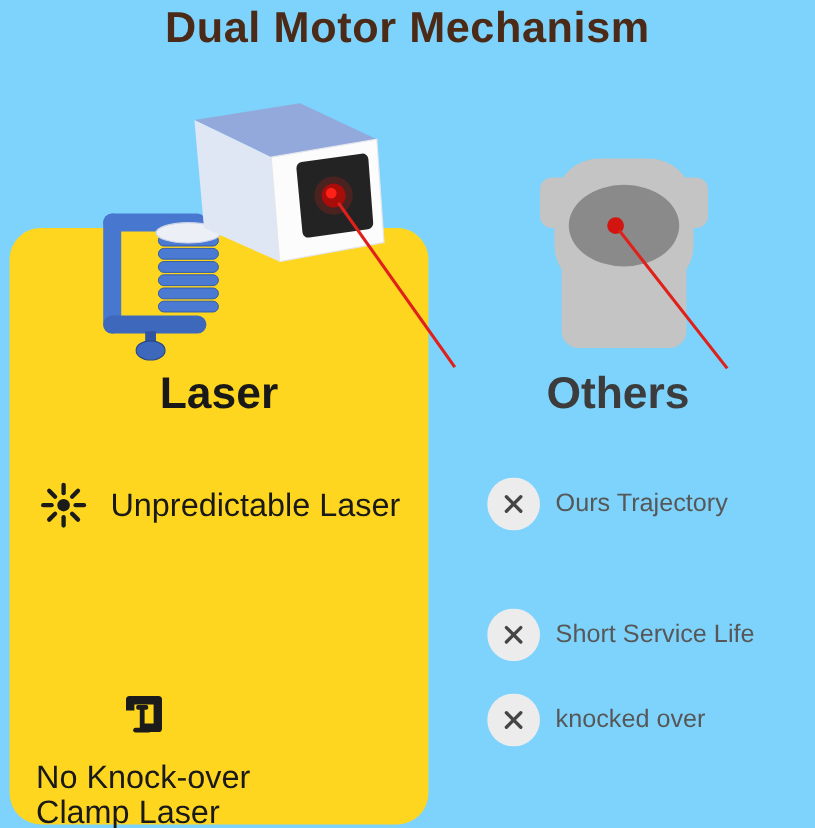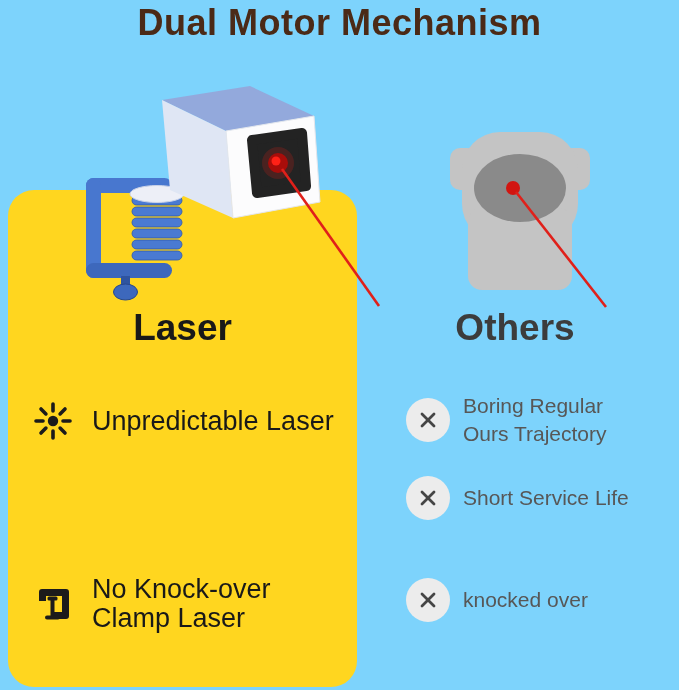--- a/index.html
+++ b/index.html
@@ -25,23 +25,23 @@
   .others-heading { left:354px; width:322px; color:#3C3C3C; }
 
   .feature {
     position:absolute; z-index:2; display:flex; align-items:center;
   }
   .feature.left  { left:30px;  gap:16px; }
   .feature.right { left:406px; gap:13px; }
 
   .l-r1 { top:395px; height:52px; }
   .l-r2 { top:480px; height:64px; }
-  .l-r3 { top:572px; height:64px; }
+  .l-r3 { top:572px; height:64px;flex-direction:column; }
   .r-r1 { top:393px; height:54px; }
-  .r-r2 { top:471px; height:54px; }
+  .r-r2 { top:502px; height:54px; }
   .r-r3 { top:573px; height:54px; }
 
   .licon { width:46px; height:46px; flex:0 0 46px; display:block; }
   .ricon { width:44px; height:44px; flex:0 0 44px; display:block; }
 
   .ltext {
     font-size:27px; line-height:29px; font-weight:400;
     color:var(--ours-text, #191919);
   }
   .rtext {
@@ -108,21 +108,20 @@
     <span class="ricon">
       <svg width="44" height="44" viewBox="0 0 44 44">
         <circle cx="22" cy="22" r="22" fill="var(--cross-circle, #ECECEC)"></circle>
         <g stroke="#454545" stroke-width="2.8" stroke-linecap="round">
           <line x1="16" y1="16" x2="28" y2="28"></line>
           <line x1="28" y1="16" x2="16" y2="28"></line>
         </g>
       </svg>
     </span>
     <span class="rtext">
-      <span class="line">Boring Regular</span>
       <span class="line">Ours Trajectory</span>
     </span>
   </div>
 
   <div class="feature right r-r2">
     <span class="ricon">
       <svg width="44" height="44" viewBox="0 0 44 44">
         <circle cx="22" cy="22" r="22" fill="var(--cross-circle, #ECECEC)"></circle>
         <g stroke="#454545" stroke-width="2.8" stroke-linecap="round">
           <line x1="16" y1="16" x2="28" y2="28"></line>

